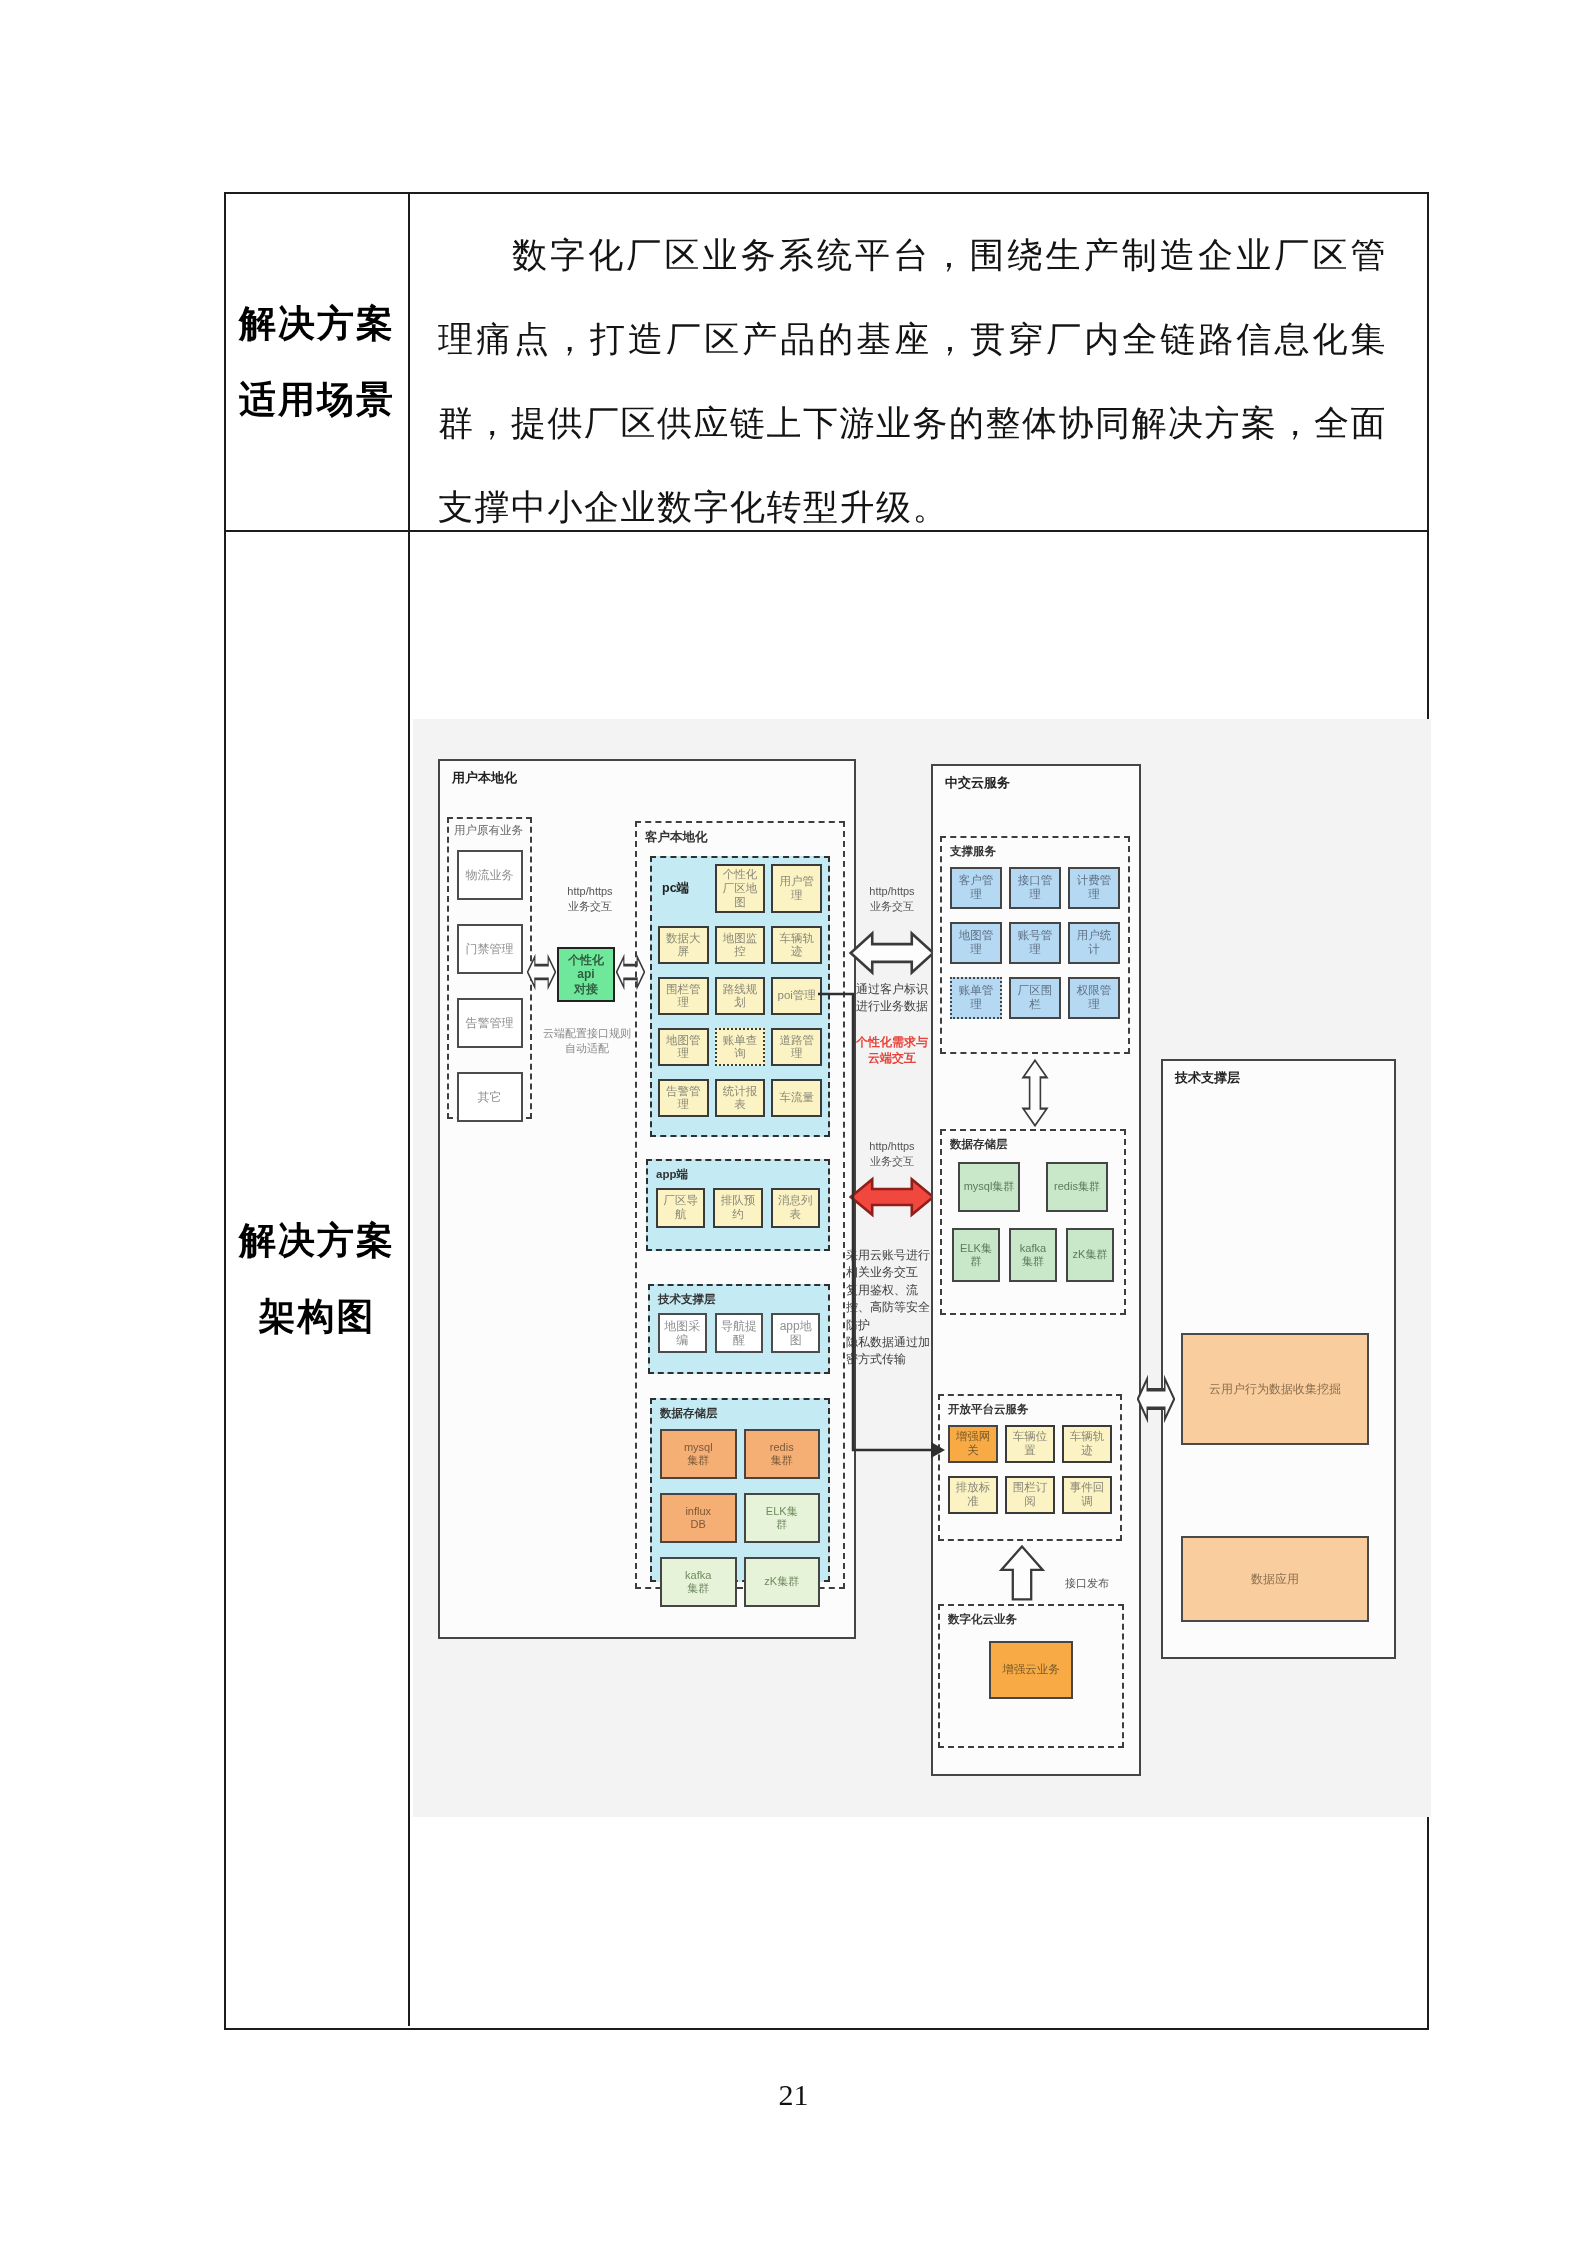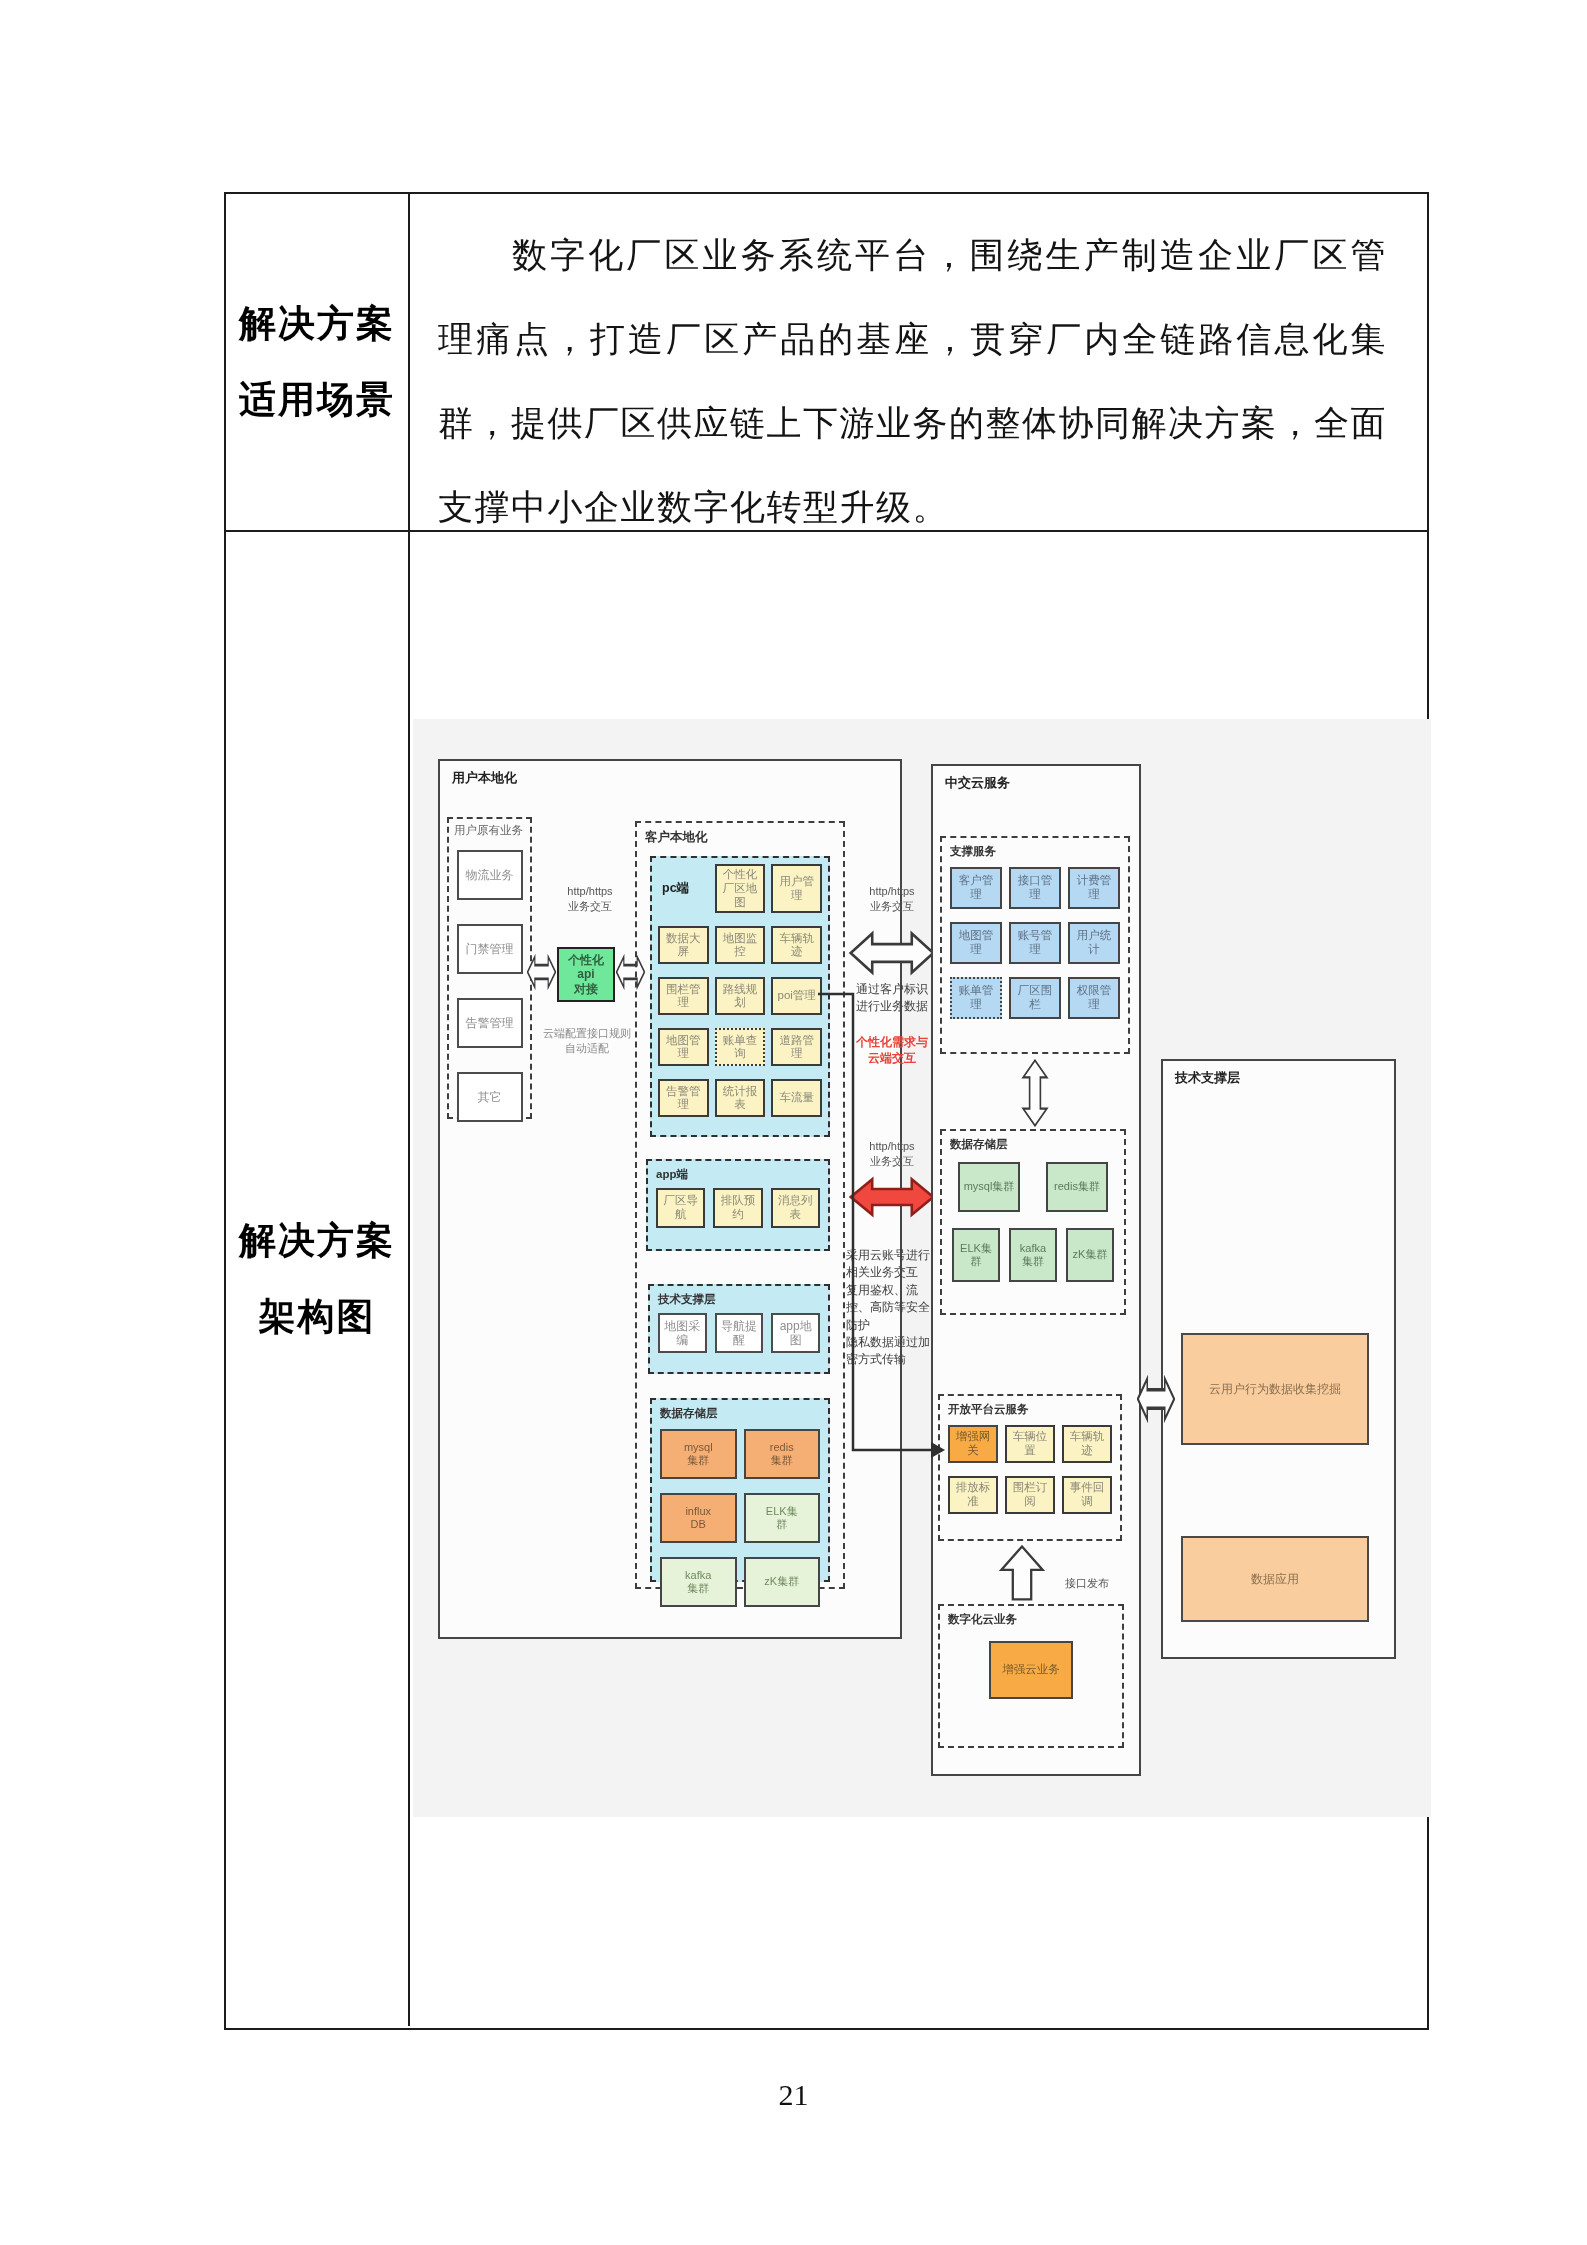--- a/index.html
+++ b/index.html
@@ -87,21 +87,21 @@
 
     <div class="t-row row2">
       <div class="label-cell">
         <div>解决方案</div>
         <div>架构图</div>
       </div>
       <div class="content-cell">
 
         <div class="diagram">
 
-          <div class="abs solid-panel" style="left:25px; top:40px; width:464px; height:880px;">
+          <div class="abs solid-panel" style="left:25px; top:40px; width:418px; height:880px;">
             <div class="panel-title">用户本地化</div>
 
             <div class="abs dash" style="left:7px; top:56px; width:85px; height:302px;">
               <div class="group-title lite-title" style="margin:4px 0 0 5px;">用户原有业务</div>
               <div style="display:flex; flex-direction:column; align-items:center; gap:24px; margin-top:12px;">
                 <div class="box white-i" style="width:66px; height:50px;">物流业务</div>
                 <div class="box white-i" style="width:66px; height:50px;">门禁管理</div>
                 <div class="box white-i" style="width:66px; height:50px;">告警管理</div>
                 <div class="box white-i" style="width:66px; height:50px;">其它</div>
               </div>

